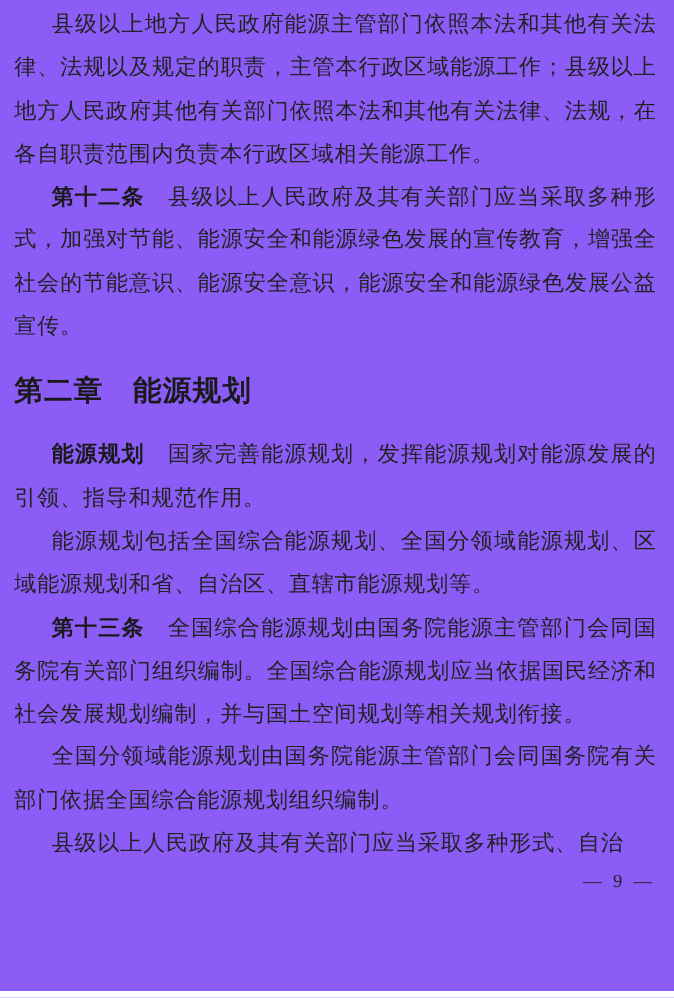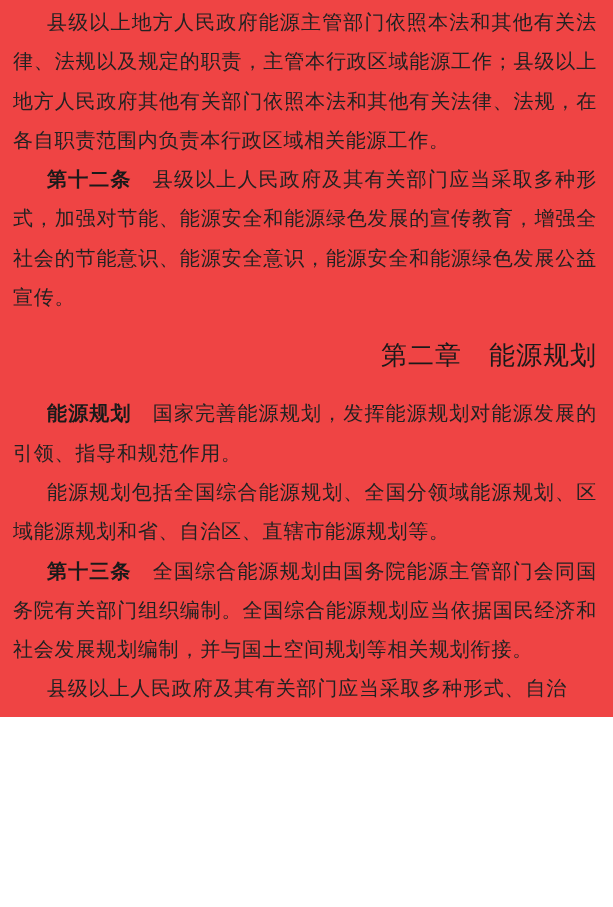--- a/index.html
+++ b/index.html
@@ -3,23 +3,23 @@
 <meta charset="utf-8">
 <style>
   html, body {
     margin: 0;
     padding: 0;
     background: #ffffff;
   }
   .sheet {
     position: relative;
     width: 613px;
-    height: 717px;
+    height: 901px;
     box-sizing: border-box;
-    background: #ef4444;
+    background: #8b5cf6;
     padding: 3px 16px 0 13px;
     overflow: hidden;
     color: #222222;
   }
   p.body-para {
     margin: 0;
     font-family: "Liberation Serif", "DejaVu Serif", serif;
     font-size: 20px;
     line-height: 39.3px;
     letter-spacing: 0.8px;
@@ -30,23 +30,23 @@
     color: #222222;
   }
   b.article {
     font-family: Liberation Serif, serif;
     font-weight: 700;
     color: #1a1a1a;
     margin-right: 21px;
   }
   h2.chapter {
     margin: 22px 0 23px 0;
-    text-align: right;
+    text-align: left;
     font-family: "Liberation Sans", "DejaVu Sans", sans-serif;
-    font-weight: 400;
+    font-weight: 700;
     font-size: 26px;
     line-height: 32px;
     letter-spacing: 1px;
     color: #1a1a1a;
   }
   .footer {
     margin-top: 2px;
     text-align: right;
     padding-right: 4px;
     font-family: "Liberation Serif", "DejaVu Serif", serif;
@@ -67,18 +67,19 @@
 
 
   <h2 class="chapter">第二章　能源规划</h2>
 
   <p class="body-para"><b class="article">能源规划</b><span>国家完善能源规划，发挥能源规划对能源发展的引领、指导和规范作用。</span></p>
 
   <p class="body-para"><span>能源规划包括全国综合能源规划、全国分领域能源规划、区域能源规划和省、自治区、直辖市能源规划等。</span></p>
 
   <p class="body-para"><b class="article">第十三条</b><span>全国综合能源规划由国务院能源主管部门会同国务院有关部门组织编制。全国综合能源规划应当依据国民经济和社会发展规划编制，并与国土空间规划等相关规划衔接。</span></p>
 
+  <p class="body-para"><span>全国分领域能源规划由国务院能源主管部门会同国务院有关部门依据全国综合能源规划组织编制。</span></p>
 
   <p class="body-para"><span>县级以上人民政府及其有关部门应当采取多种形式、自治</span></p>
 
   <div class="footer"><span>— 9 —</span></div>
 
 </div>
 
 </body></html>

